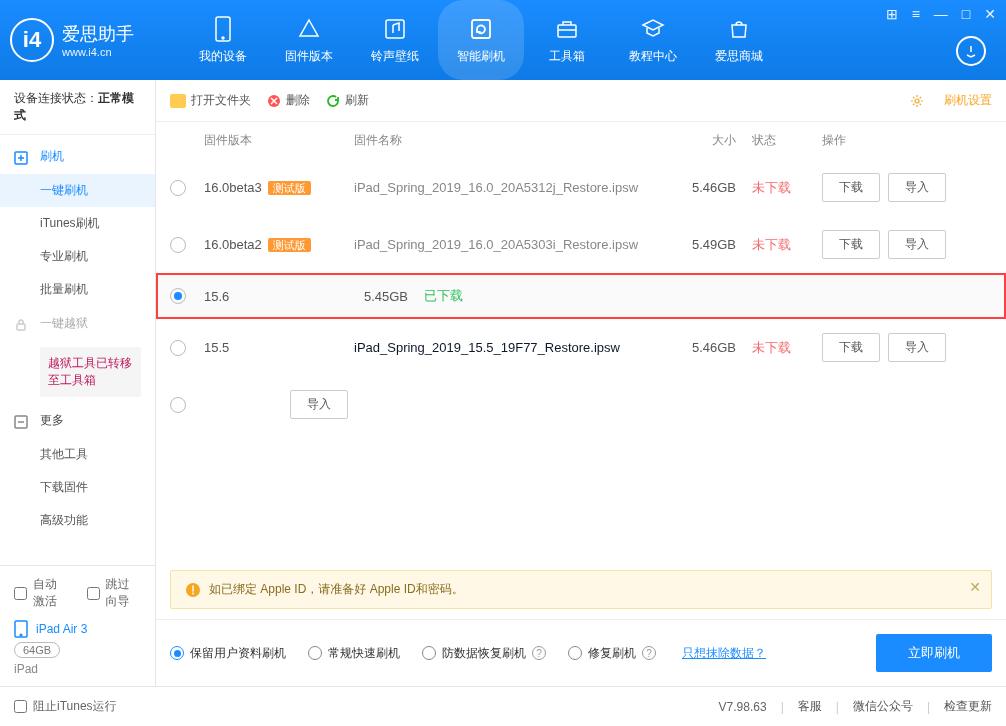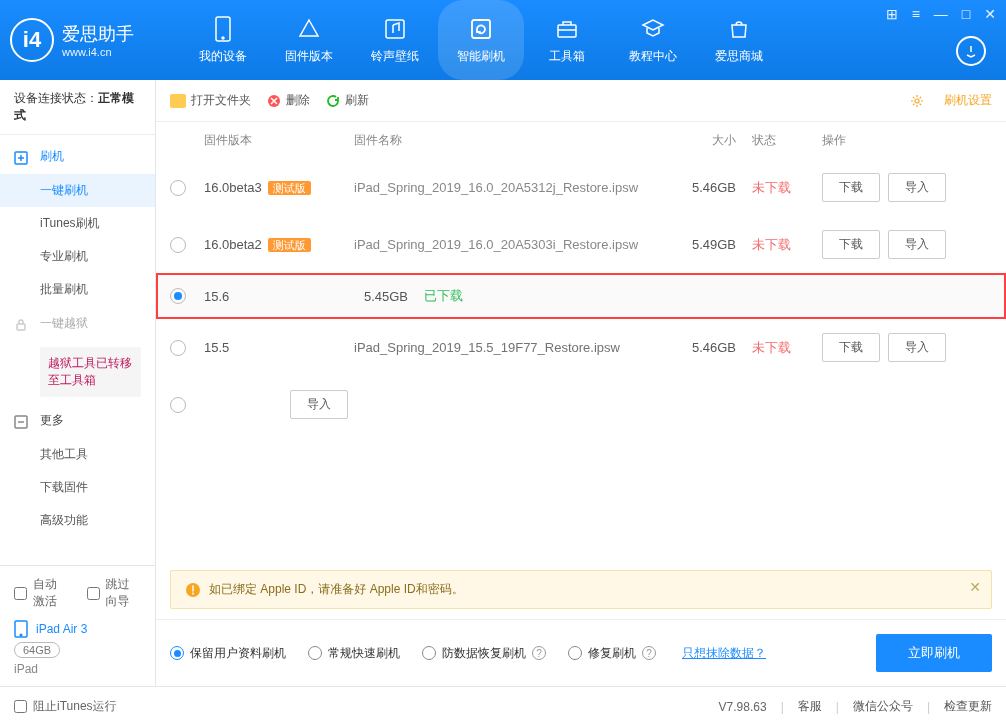--- a/index.html
+++ b/index.html
@@ -292,21 +292,21 @@
           <div class="col-ver"><span>15.6</span></div>
           <div class="col-size">5.45GB</div>
           <div class="col-status status-done">已下载</div>
           <div class="col-ops"></div>
         </div>
         <div class="row">
           <div class="col-radio">
             <div class="radio"></div>
           </div>
           <div class="col-ver"><span>15.5</span></div>
-          <div class="col-name" style="color:#737373">iPad_Spring_2019_15.5_19F77_Restore.ipsw</div>
+          <div class="col-name" style="color:#0f172a">iPad_Spring_2019_15.5_19F77_Restore.ipsw</div>
           <div class="col-size">5.46GB</div>
           <div class="col-status status-not">未下载</div>
           <div class="col-ops"><button class="btn-sm">下载</button><button class="btn-sm">导入</button></div>
         </div>
       </div>
 
     <div class="row">
       <div class="col-radio">
           <div class="radio"></div>
         </div>

